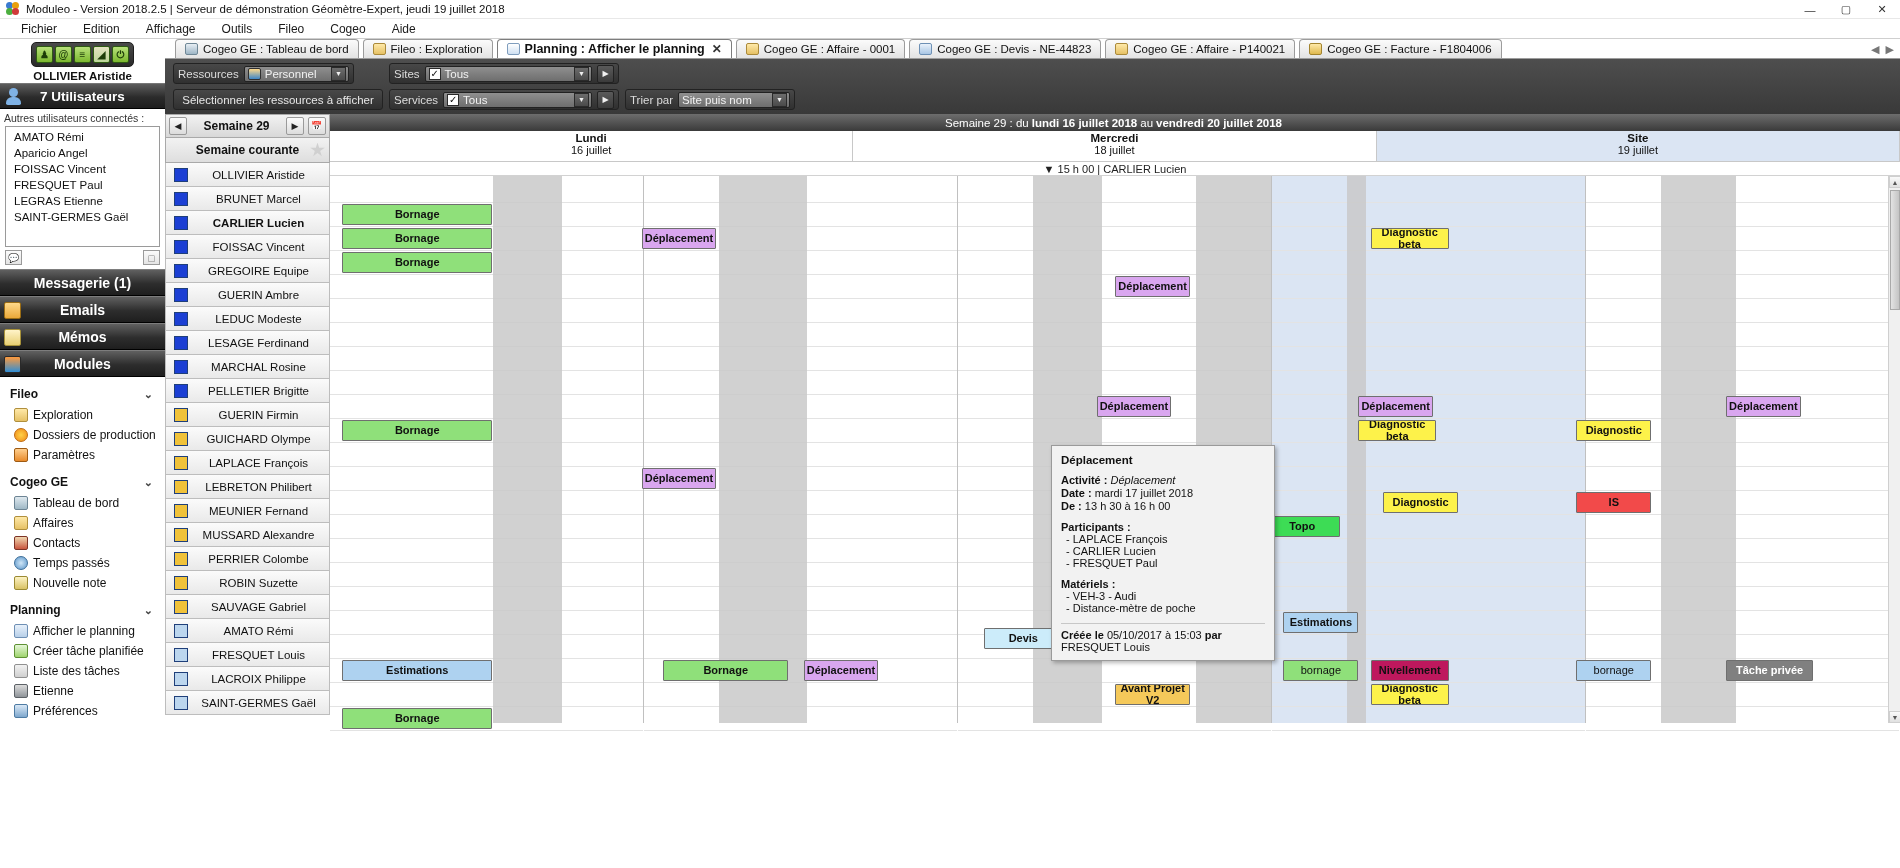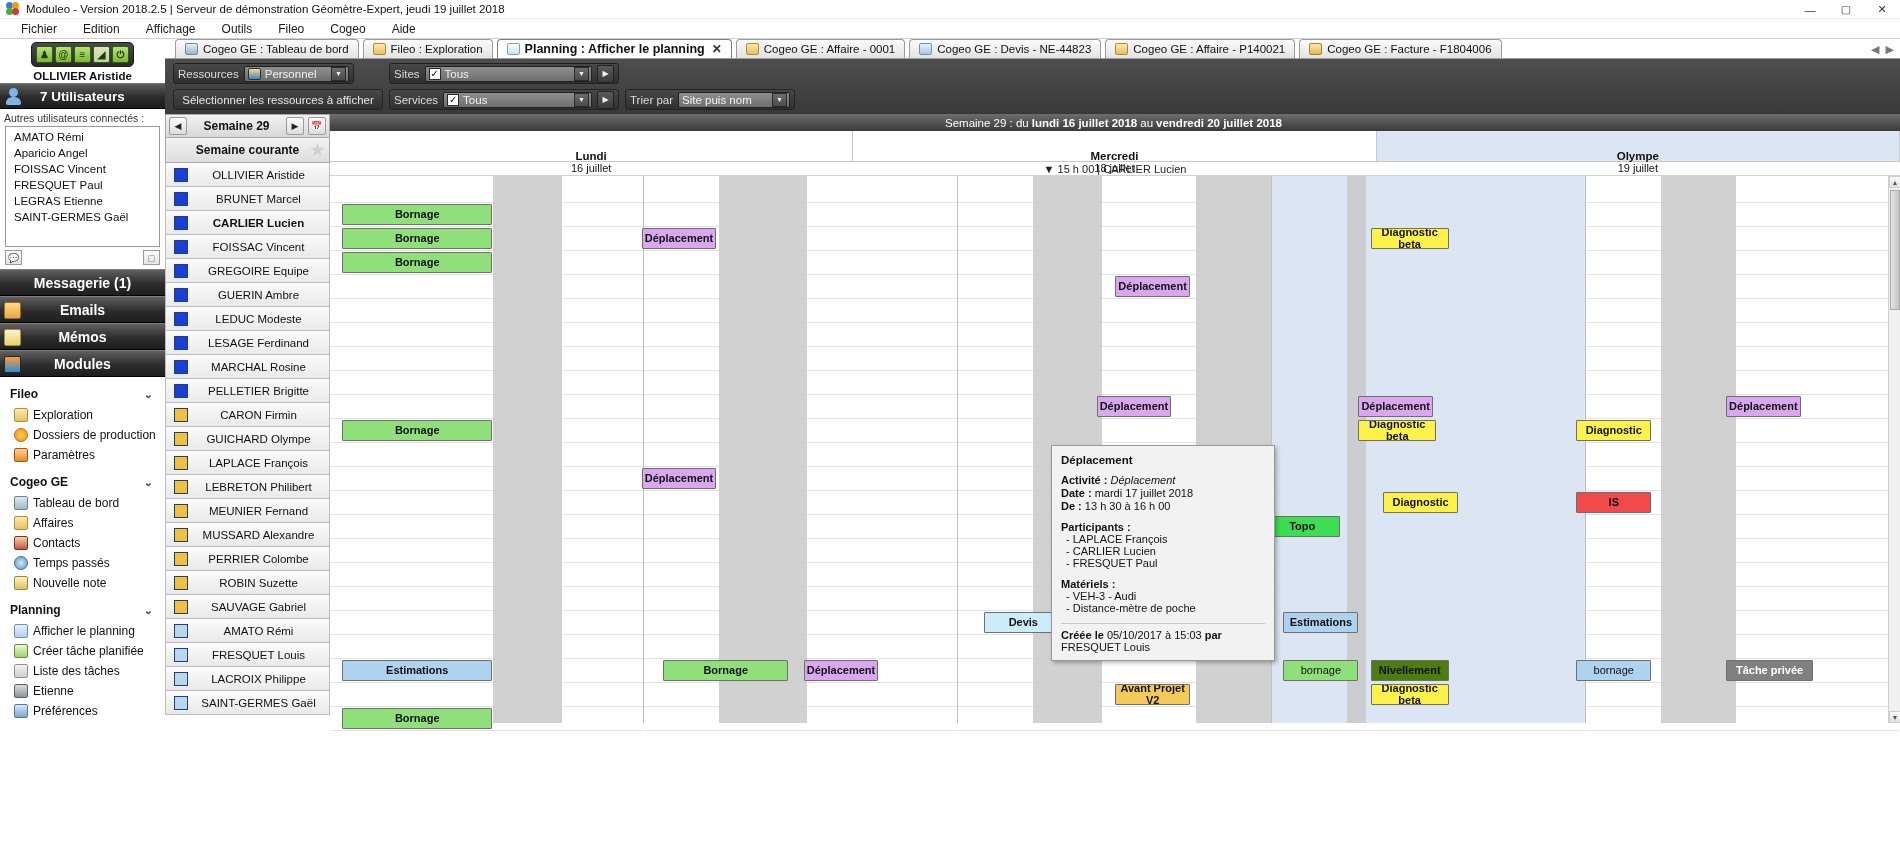--- a/index.html
+++ b/index.html
@@ -203,21 +203,21 @@
   .resrow.sel .rname { font-weight:bold; }
   #gridarea { flex: 1; position: relative; overflow: hidden; min-width:0; }
   #weekbar {
     height: 17px; background: linear-gradient(#6d6d6d,#3a3a3a); color:#fff;
     display:flex; align-items:center; justify-content:center; font-size:11.5px;
   }
   #weekbar b { margin: 0 3px; }
   #dayhdr { display: flex; height: 31px; background:#fff; }
   .daycol {
     flex: 1; border-right: 1px solid #c8c8c8; border-bottom:1px solid #c8c8c8;
-    text-align: center; padding-top: 19px;
+    text-align: center; padding-top: 1px;
   }
   .daycol .dn { font-weight: bold; font-size: 11.5px; color:#111; }
   .daycol .dd { font-size: 11px; color:#111; }
   #totbar {
     height: 14px; background:#ffffff; border-bottom:1px solid #d2d2d2;
     display:flex; align-items:center; justify-content:center; font-size:11px; color:#222;
   }
   #gridbody { position: relative; height: 547px; display:flex; }
   .gcol { flex: 1; position: relative; border-right:1px solid #c0c0c0; }
   .gcol.hi { background: #dbe5f3; }
@@ -550,21 +550,21 @@
             <div class="resrow">
               <span class="swatch" style="background: linear-gradient(135deg, rgb(27, 63, 212), rgb(27, 63, 212));"></span>
               <span class="rname">MARCHAL Rosine</span>
             </div>
             <div class="resrow">
               <span class="swatch" style="background: linear-gradient(135deg, rgb(27, 63, 212), rgb(27, 63, 212));"></span>
               <span class="rname">PELLETIER Brigitte</span>
             </div>
             <div class="resrow">
               <span class="swatch" style="background: linear-gradient(135deg, rgb(240, 194, 58), rgb(240, 194, 58));"></span>
-              <span class="rname">CARON Firmin</span>
+              <span class="rname">GUERIN Firmin</span>
             </div>
             <div class="resrow">
               <span class="swatch" style="background: linear-gradient(135deg, rgb(240, 194, 58), rgb(240, 194, 58));"></span>
               <span class="rname">GUICHARD Olympe</span>
             </div>
             <div class="resrow">
               <span class="swatch" style="background: linear-gradient(135deg, rgb(240, 194, 58), rgb(240, 194, 58));"></span>
               <span class="rname">LAPLACE François</span>
             </div>
             <div class="resrow">
@@ -621,21 +621,21 @@
         <div id="dayhdr">
           <div class="daycol">
             <div class="dn">Lundi</div>
             <div class="dd">16 juillet</div>
           </div>
           <div class="daycol">
             <div class="dn">Mercredi</div>
             <div class="dd">18 juillet</div>
           </div>
           <div class="daycol" style="background:#dbe5f3">
-            <div class="dn">Olympe</div>
+            <div class="dn">Site</div>
             <div class="dd">19 juillet</div>
           </div>
         </div>
 
         <div id="totbar">▼ 15 h 00 | CARLIER Lucien</div>
 
         <div id="gridbody">
           <div class="gcol">
               <div class="rowline" style="top: 26px;"></div>
               <div class="rowline" style="top: 50px;"></div>
@@ -772,32 +772,32 @@
               <div class="evt bold" style="left: 0.8%; width: 9.6%; top: 28px; height: 21px; background: rgb(143, 224, 122);">Bornage</div>
               <div class="evt bold" style="left: 0.8%; width: 9.6%; top: 52px; height: 21px; background: rgb(143, 224, 122);">Bornage</div>
               <div class="evt bold" style="left: 0.8%; width: 9.6%; top: 76px; height: 21px; background: rgb(143, 224, 122);">Bornage</div>
               <div class="evt bold" style="left: 0.8%; width: 9.6%; top: 244px; height: 21px; background: rgb(143, 224, 122);">Bornage</div>
               <div class="evt bold" style="left: 0.8%; width: 9.6%; top: 484px; height: 21px; background: rgb(174, 210, 240);">Estimations</div>
               <div class="evt bold" style="left: 0.8%; width: 9.6%; top: 532px; height: 21px; background: rgb(143, 224, 122);">Bornage</div>
               <div class="evt bold" style="left: 21.4%; width: 8%; top: 484px; height: 21px; background: rgb(143, 224, 122);">Bornage</div>
               <div class="evt bold" style="left: 20%; width: 4.8%; top: 52px; height: 21px; background: rgb(217, 166, 239);">Déplacement</div>
               <div class="evt bold" style="left: 20%; width: 4.8%; top: 292px; height: 21px; background: rgb(217, 166, 239);">Déplacement</div>
               <div class="evt bold" style="left: 30.4%; width: 4.8%; top: 484px; height: 21px; background: rgb(217, 166, 239);">Déplacement</div>
-              <div class="evt bold" style="left: 42%; width: 5%; top: 436px; height: 21px; background: rgb(204, 236, 250);">Devis</div>
+              <div class="evt bold" style="left: 42%; width: 5%; top: 452px; height: 21px; background: rgb(204, 236, 250);">Devis</div>
               <div class="evt bold" style="left: 50.4%; width: 4.8%; top: 100px; height: 21px; background: rgb(217, 166, 239);">Déplacement</div>
               <div class="evt bold" style="left: 49.2%; width: 4.8%; top: 220px; height: 21px; background: rgb(217, 166, 239);">Déplacement</div>
               <div class="evt bold" style="left: 60%; width: 4.8%; top: 340px; height: 21px; background: rgb(61, 220, 85);">Topo</div>
               <div class="evt bold" style="left: 61.2%; width: 4.8%; top: 436px; height: 21px; background: rgb(174, 210, 240);">Estimations</div>
               <div class="evt bold" style="left: 50.4%; width: 4.8%; top: 508px; height: 21px; background: rgb(245, 201, 90);">Avant Projet V2</div>
               <div class="evt" style="left: 61.2%; width: 4.8%; top: 484px; height: 21px; background: rgb(143, 224, 122);">bornage</div>
               <div class="evt bold" style="left: 66.8%; width: 5%; top: 52px; height: 21px; background: rgb(253, 242, 74);">Diagnostic beta</div>
               <div class="evt bold" style="left: 66%; width: 4.8%; top: 220px; height: 21px; background: rgb(217, 166, 239);">Déplacement</div>
               <div class="evt bold" style="left: 66%; width: 5%; top: 244px; height: 21px; background: rgb(253, 242, 74);">Diagnostic beta</div>
               <div class="evt bold" style="left: 67.6%; width: 4.8%; top: 316px; height: 21px; background: rgb(253, 242, 74);">Diagnostic</div>
-              <div class="evt bold" style="left: 66.8%; width: 5%; top: 484px; height: 21px; background: #4d7c0f;">Nivellement</div>
+              <div class="evt bold" style="left: 66.8%; width: 5%; top: 484px; height: 21px; background: #be185d;">Nivellement</div>
               <div class="evt bold" style="left: 66.8%; width: 5%; top: 508px; height: 21px; background: rgb(253, 242, 74);">Diagnostic beta</div>
               <div class="evt bold" style="left: 80%; width: 4.8%; top: 244px; height: 21px; background: rgb(253, 242, 74);">Diagnostic</div>
               <div class="evt bold" style="left: 80%; width: 4.8%; top: 316px; height: 21px; background: rgb(242, 74, 74);">IS</div>
               <div class="evt" style="left: 80%; width: 4.8%; top: 484px; height: 21px; background: rgb(174, 210, 240);">bornage</div>
               <div class="evt bold" style="left: 89.6%; width: 4.8%; top: 220px; height: 21px; background: rgb(217, 166, 239);">Déplacement</div>
               <div class="evt bold" style="left: 89.6%; width: 5.6%; top: 484px; height: 21px; background: rgb(128, 128, 128); color: rgb(255, 255, 255);">Tâche privée</div>
             </div>
 
           <div id="tooltip" style="z-index: 30;">
             <div class="tt-title">Déplacement</div>

